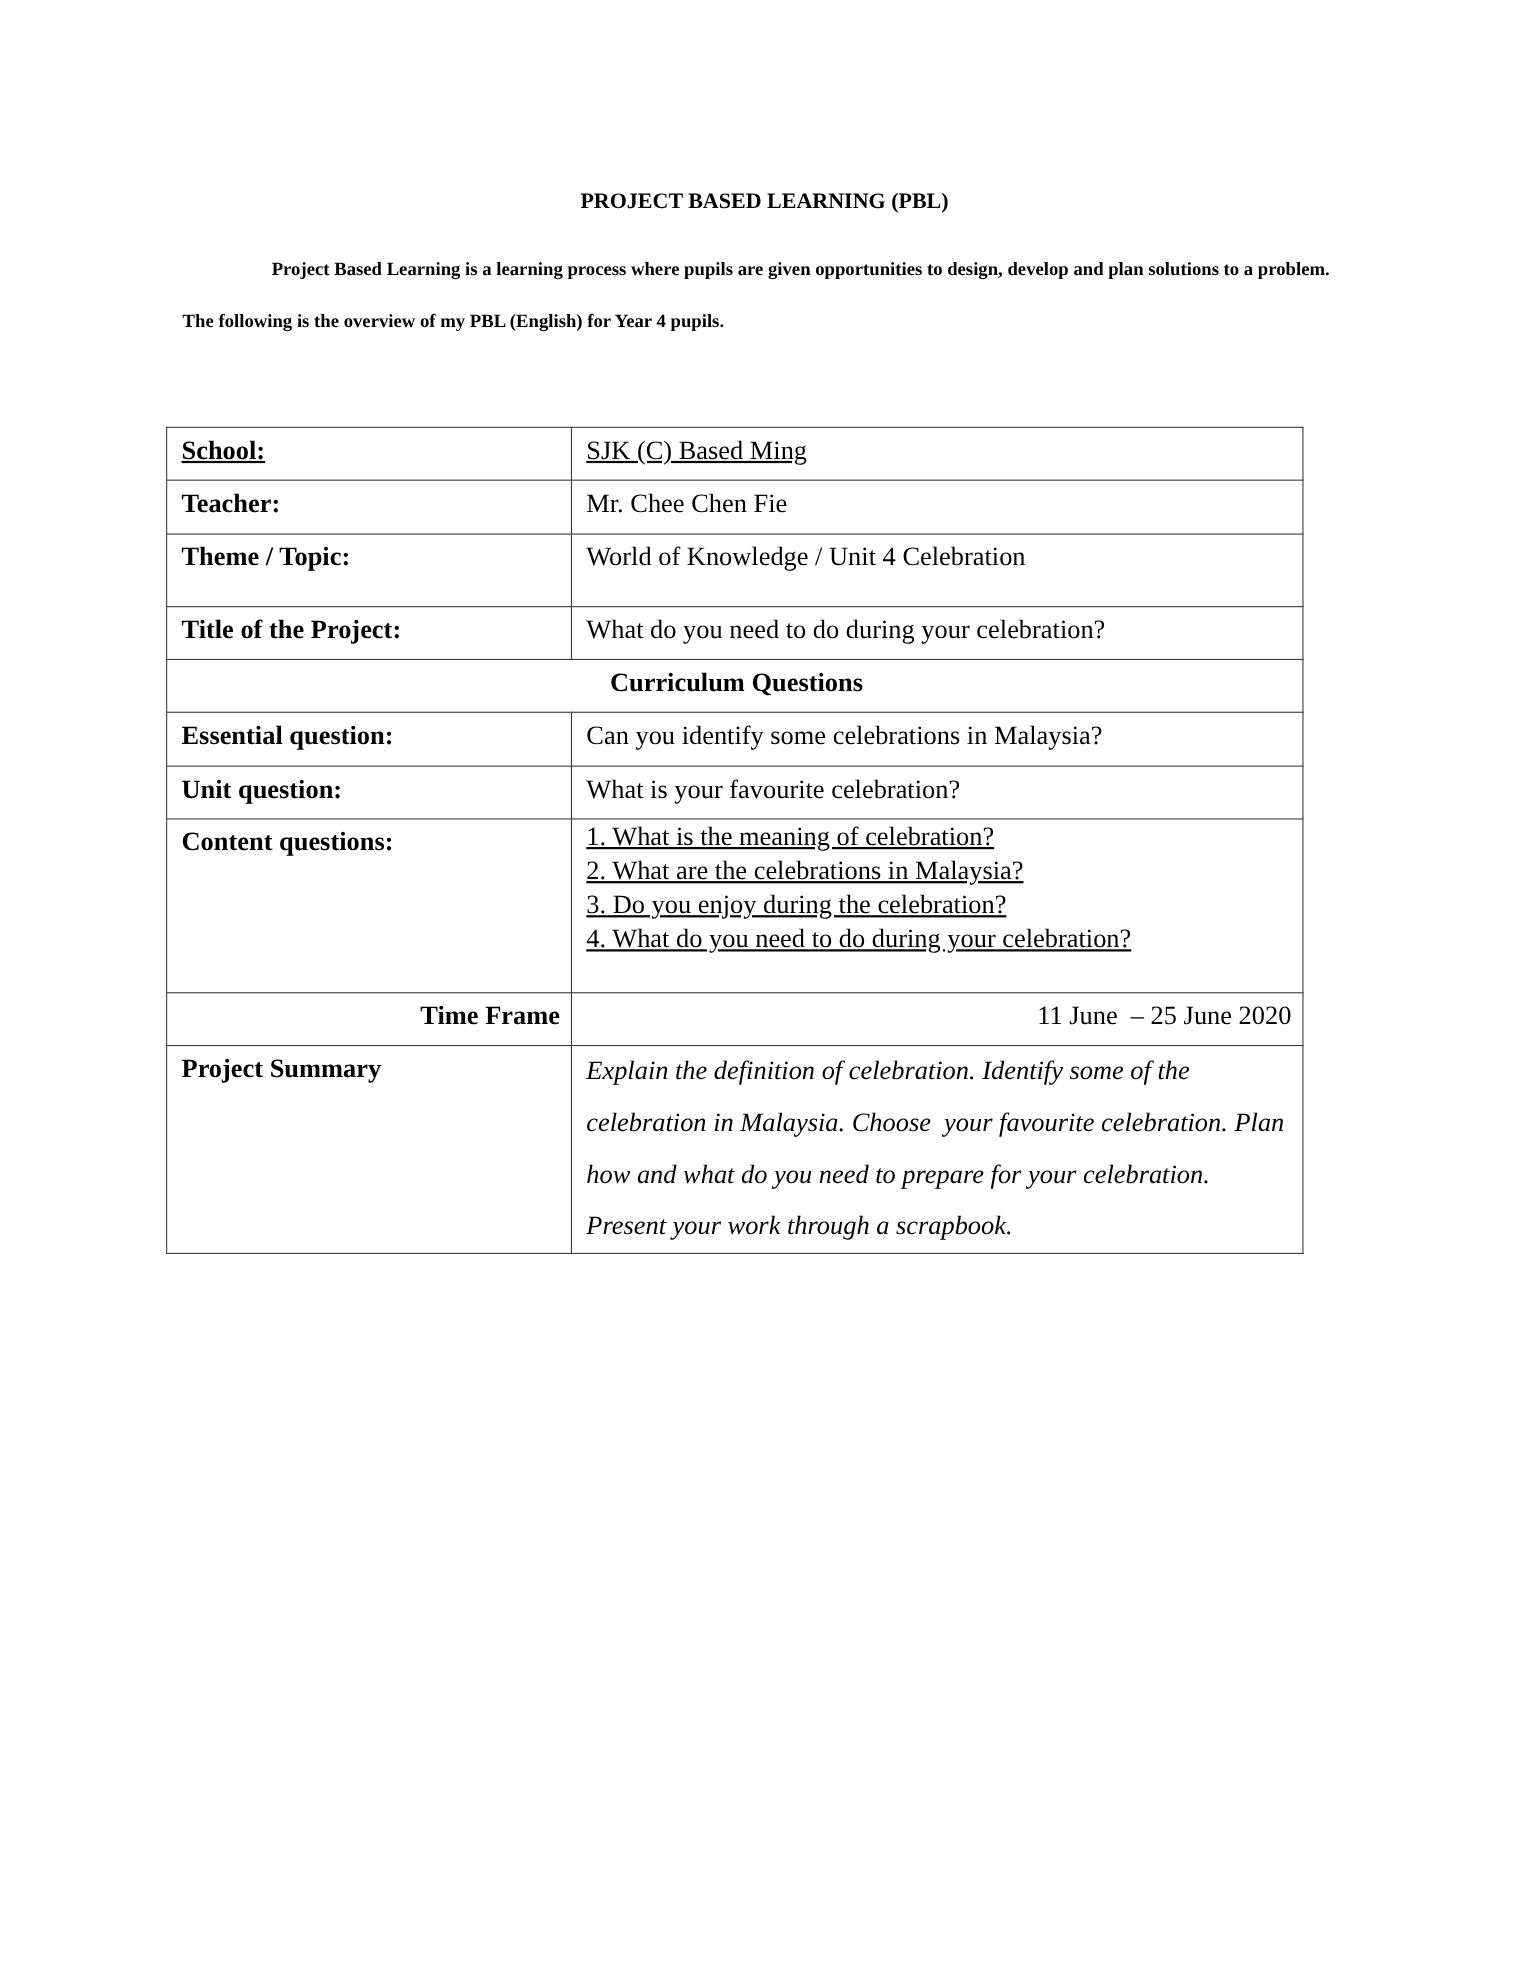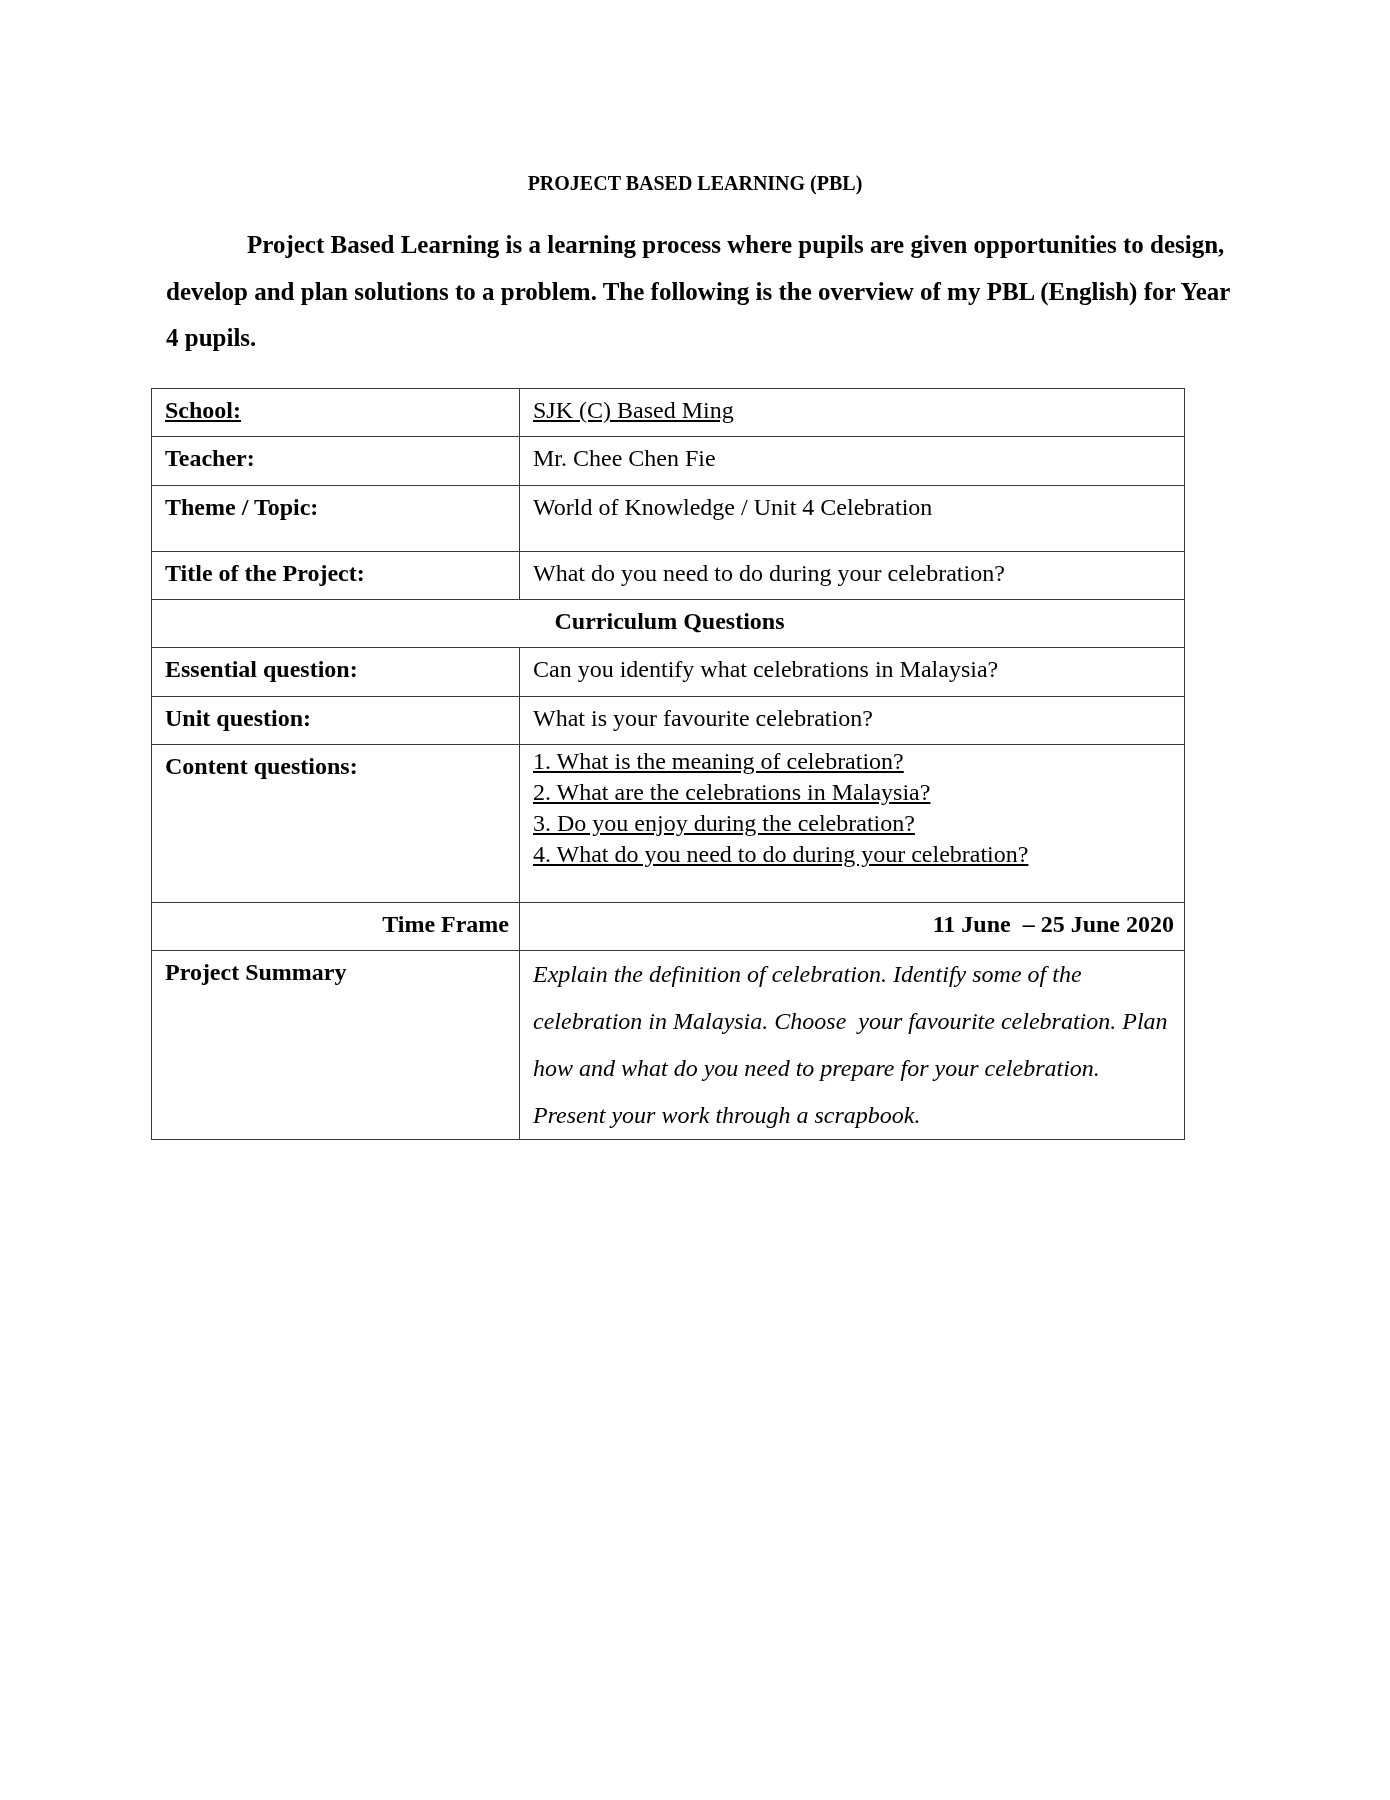--- a/index.html
+++ b/index.html
@@ -25,21 +25,21 @@
       font-size: 20px;
       line-height: 32px;
       margin: 0;
     }
     .intro {
       position: absolute;
       left: 166px;
       top: 222px;
       width: 1070px;
       font-weight: bold;
-      font-size: 25px;
+      font-size: 17px;
       line-height: 46.5px;
       text-indent: 81px;
       margin: 0;
     }
     .overview-table {
       position: absolute;
       left: 151px;
       top: 388px;
       width: 1033px;
       border-collapse: collapse;
@@ -142,21 +142,21 @@
     <tr class="r-curr section-row">
       <td colspan="2">
         <span class="cell-text">Curriculum Questions</span>
       </td>
     </tr>
     <tr class="r-essential">
       <td class="label-cell">
         <span class="cell-text">Essential question:</span>
       </td>
       <td>
-        <span class="cell-text">Can you identify what celebrations in Malaysia?</span>
+        <span class="cell-text">Can you identify some celebrations in Malaysia?</span>
       </td>
     </tr>
     <tr class="r-unit">
       <td class="label-cell">
         <span class="cell-text">Unit question:</span>
       </td>
       <td>
         <span class="cell-text">What is your favourite celebration?</span>
       </td>
     </tr>
@@ -171,21 +171,21 @@
           <li>3. Do you enjoy during the celebration?</li>
           <li>4. What do you need to do during your celebration?</li>
         </ul>
       </td>
     </tr>
     <tr class="r-time">
       <td class="label-cell">
         <span class="cell-text">Time Frame</span>
       </td>
       <td>
-        <span class="cell-text" style="white-space: pre; font-weight: bold;">11 June  – 25 June 2020</span>
+        <span class="cell-text" style="white-space: pre;">11 June  – 25 June 2020</span>
       </td>
     </tr>
     <tr class="r-summary">
       <td class="label-cell">
         <span class="cell-text">Project Summary</span>
       </td>
       <td>
         <span class="summary-text" style="white-space: pre-wrap; font-style: italic;">Explain the definition of celebration. Identify some of the celebration in Malaysia. Choose  your favourite celebration. Plan how and what do you need to prepare for your celebration. Present your work through a scrapbook.</span>
       </td>
     </tr>

